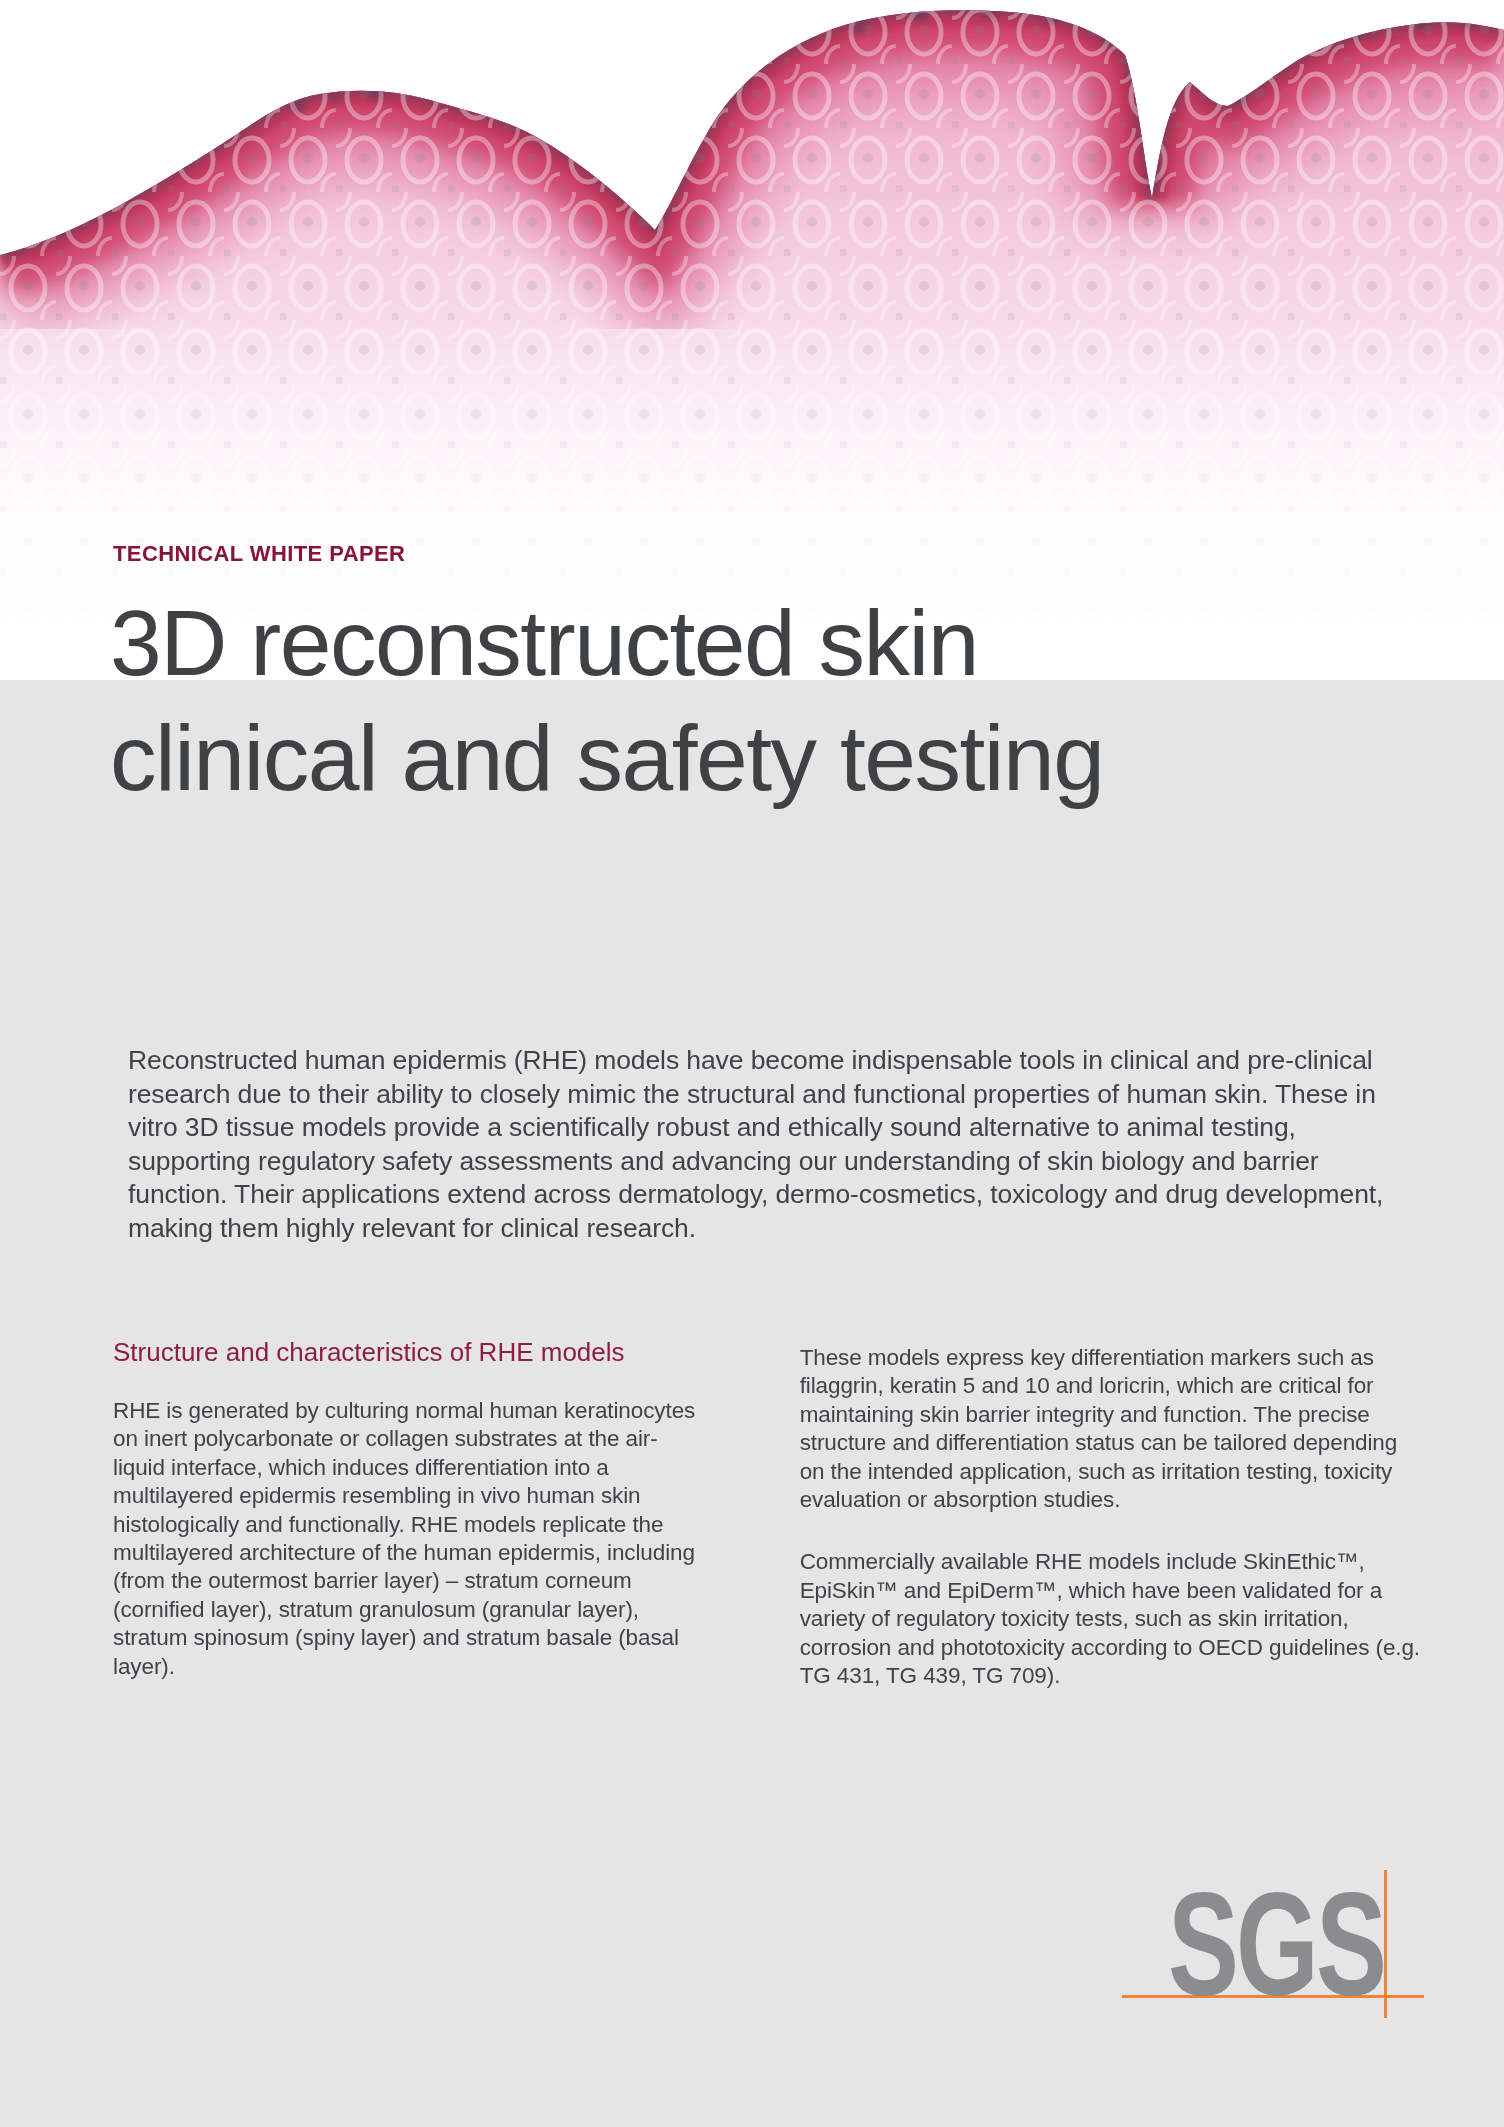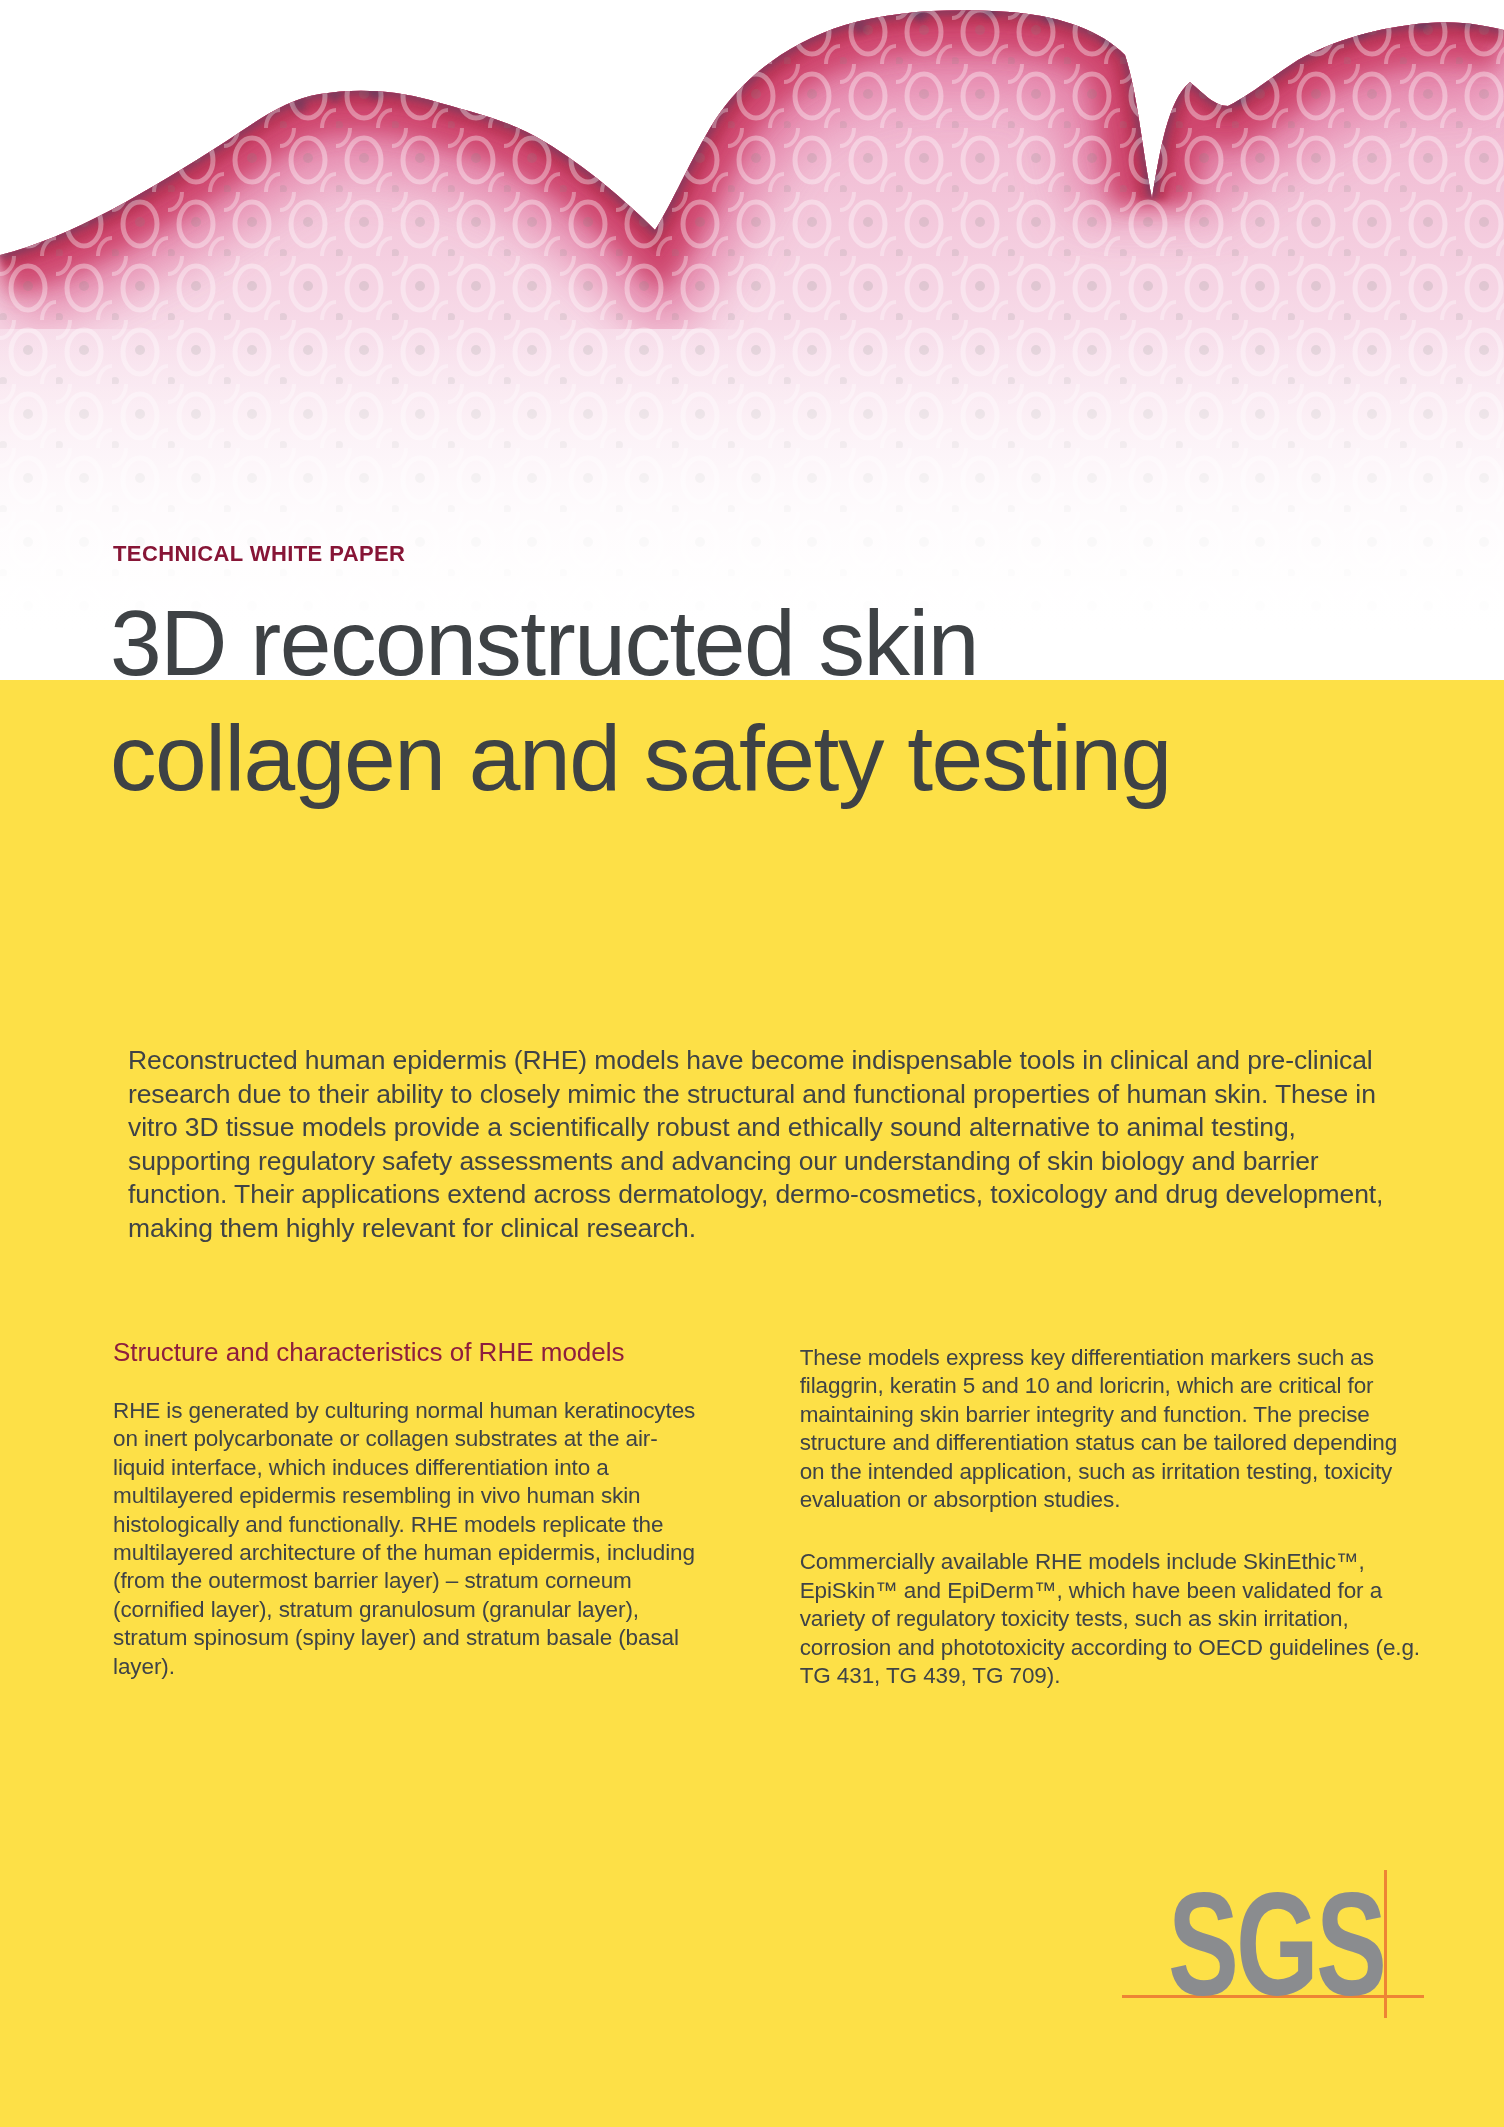--- a/index.html
+++ b/index.html
@@ -1,17 +1,17 @@
 <!DOCTYPE html>
 <html><head>
 <meta charset="utf-8">
 <style>
   html,body{margin:0;padding:0;background:#ffffff;}
   .page{
-    position:relative;width:1504px;height:2127px;background:#fde047;overflow:hidden;
+    position:relative;width:1504px;height:2127px;background:#e5e5e5;overflow:hidden;
     font-family:"Liberation Sans",sans-serif;color:#3F4347;
   }
   .hero{position:absolute;left:0;top:0;width:1504px;height:680px;}
   .hero svg{display:block;}
   .doc-label{
     position:absolute;left:113px;top:541px;
     font-size:22px;font-weight:700;letter-spacing:.4px;color:#871536;
   }
   .title{
     position:absolute;left:110px;top:586px;width:1330px;margin:0;
@@ -117,21 +117,21 @@
         </g>
       </g>
       <rect x="0" y="0" width="1504" height="680" fill="url(#fade)"></rect>
     </svg>
   </div>
 
   <div class="doc-label">TECHNICAL WHITE PAPER</div>
 
   <h1 class="title">
     <span class="tline">3D reconstructed skin</span>
-    <span class="tline">collagen and safety testing</span>
+    <span class="tline">clinical and safety testing</span>
   </h1>
 
 
   <p class="intro">Reconstructed human epidermis (RHE) models have become indispensable tools in clinical and pre-clinical research due to their ability to closely mimic the structural and functional properties of human skin. These in vitro 3D tissue models provide a scientifically robust and ethically sound alternative to animal testing, supporting regulatory safety assessments and advancing our understanding of skin biology and barrier function. Their applications extend across dermatology, dermo-cosmetics, toxicology and drug development, making them highly relevant for clinical research.</p>
 
   <div class="cols">
     <div class="col-left">
       <h2 class="section-heading">Structure and characteristics of RHE models</h2>
       <p class="body-text">RHE is generated by culturing normal human keratinocytes on inert polycarbonate or collagen substrates at the air-liquid interface, which induces differentiation into a multilayered epidermis resembling in vivo human skin histologically and functionally. RHE models replicate the multilayered architecture of the human epidermis, including (from the outermost barrier layer) – stratum corneum (cornified layer), stratum granulosum (granular layer), stratum spinosum (spiny layer) and stratum basale (basal layer).</p>
     </div>

